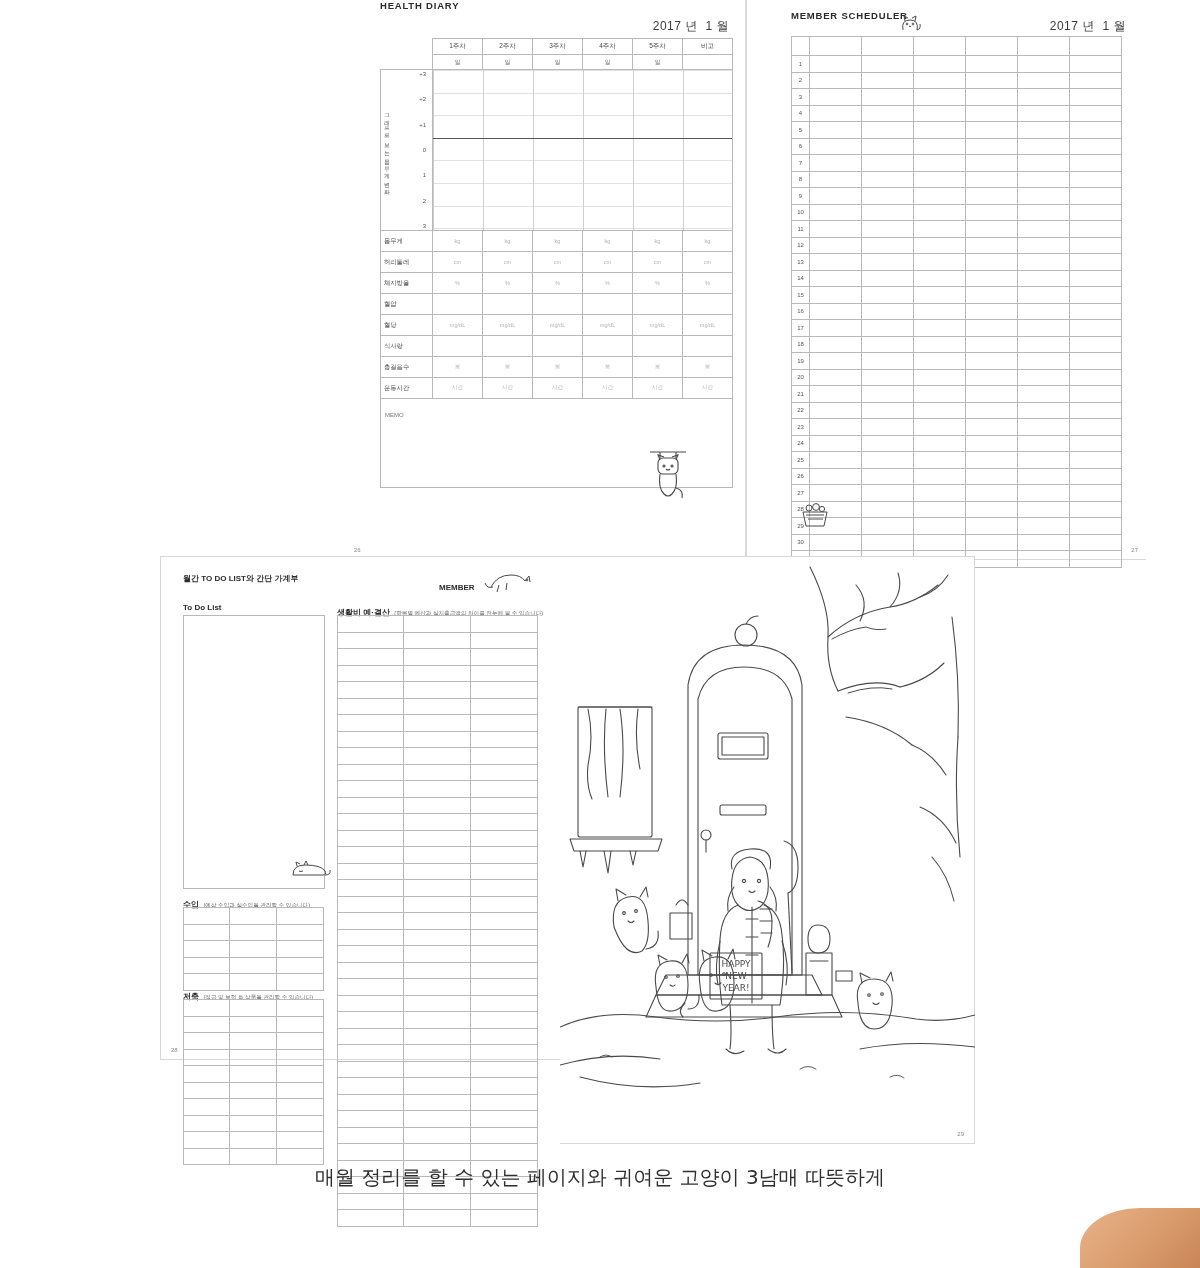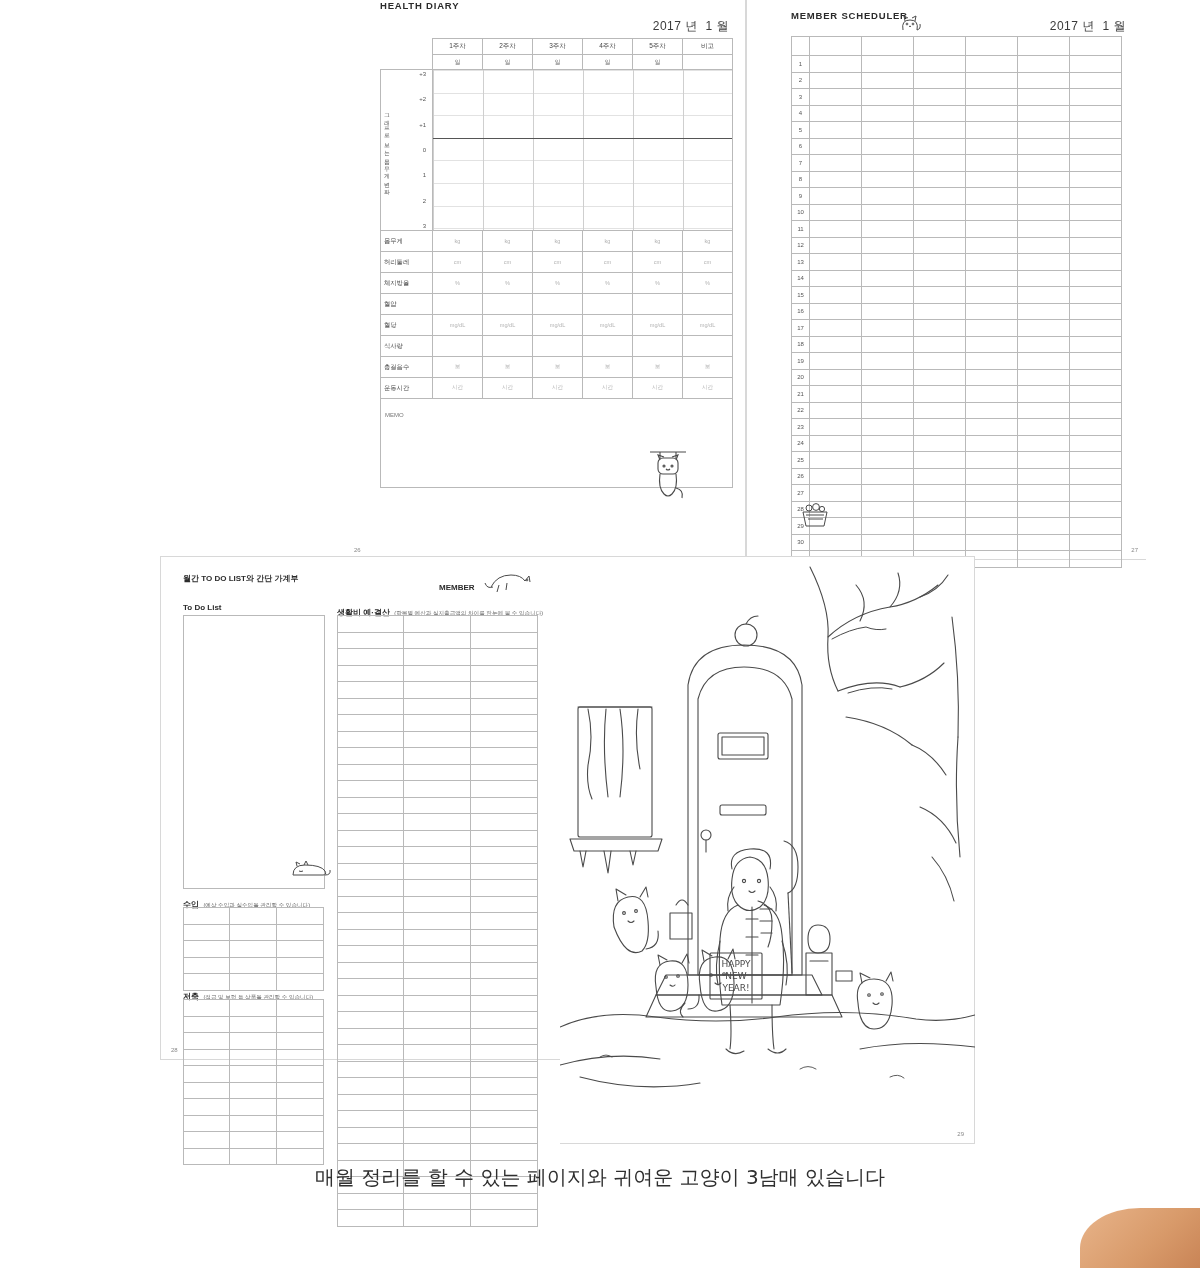--- a/index.html
+++ b/index.html
@@ -1034,16 +1034,16 @@
     <g stroke-width=".9">
       <path d="M40 500 q6 -4 12 0"></path>
         <path d="M240 512 q8 -5 16 0"></path>
       <path d="M330 520 q8 -4 14 1"></path>
     </g>
   </svg>
   <div class="pg" style="right:10px;">29</div>
 </div>
 
 <div class="caption">
-  <div>매월 정리를 할 수 있는 페이지와 귀여운 고양이 3남매 있습니다</div>
+  <div>매월 정리를 할 수 있는 페이지와 귀여운 고양이 3남매 따뜻하게</div>
 </div>
 
 <div class="thumb"></div>
 
 </body></html>

